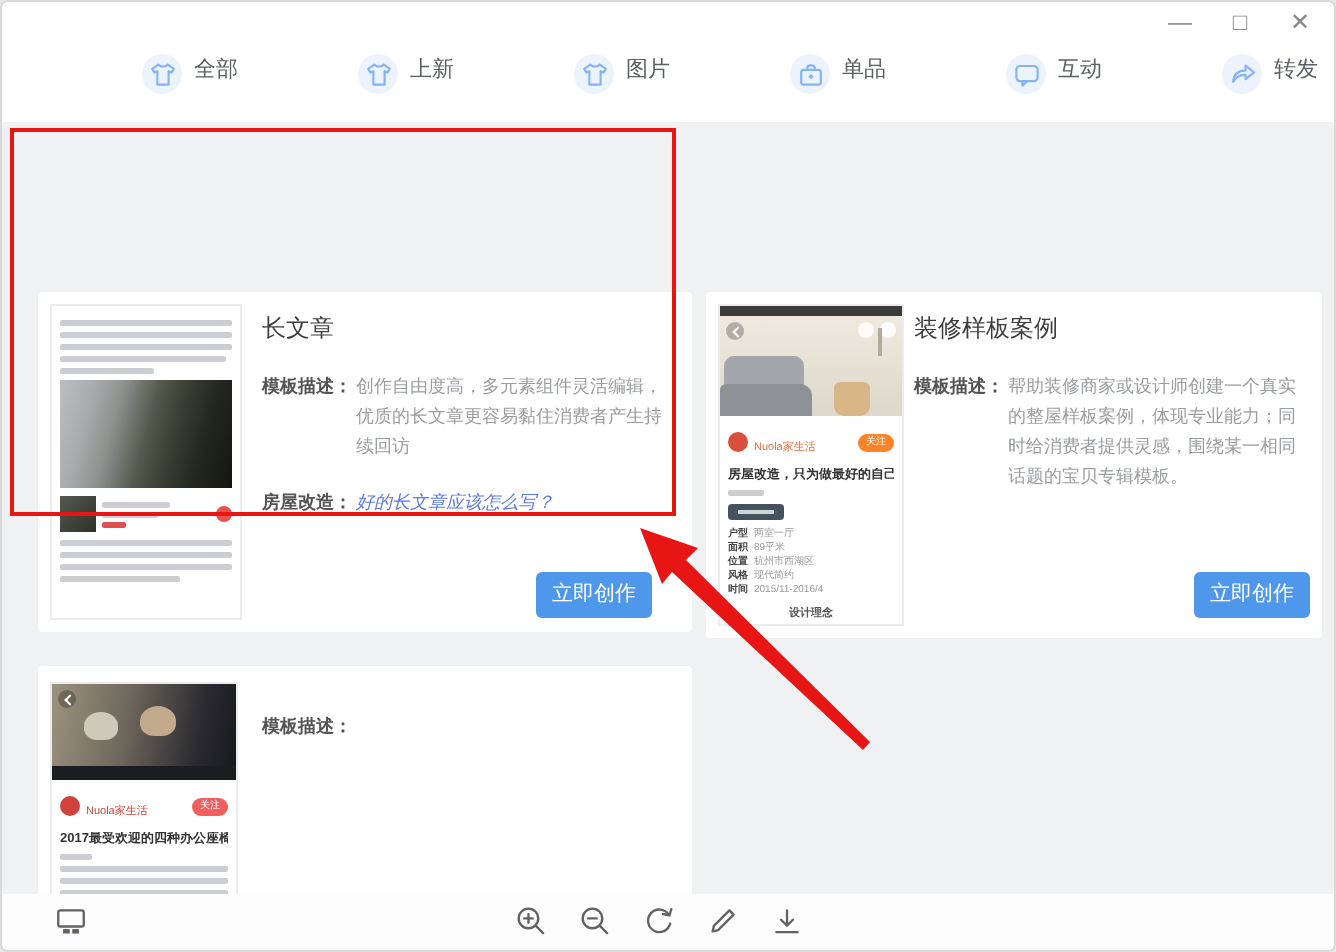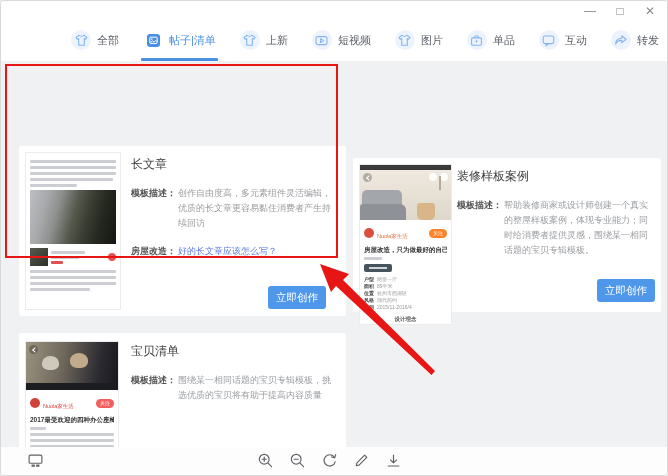--- a/index.html
+++ b/index.html
@@ -6,42 +6,42 @@
   *{box-sizing:border-box;}
   body{font-family:"Liberation Sans","DejaVu Sans",sans-serif;}
   .page{position:relative;width:668px;height:476px;background:#fff;border:1px solid #d9d9d9;
         border-radius:4px;overflow:hidden;margin:0 auto;}
   
   .topbar{position:absolute;left:0;top:0;right:0;height:60px;background:#fff;}
   .win-controls{position:absolute;top:2px;right:10px;display:flex;gap:16px;color:#8a8a8a;
         font-size:12px;line-height:16px;}
   .win-controls span{cursor:default;width:14px;text-align:center;}
   .tabs{position:absolute;left:70px;right:8px;top:26px;display:flex;justify-content:space-between;align-items:center;}
-  .tab{position:relative;display:flex;align-items:center;gap:6px;height:26px;cursor:pointer;}
+  .tab{position:relative;display:flex;align-items:flex-start;gap:6px;height:26px;cursor:pointer;}
   .tab-label{font-size:11px;color:#5a5f66;white-space:nowrap;}
   .tab.active .tab-label{color:#4a90e2;}
   .tab.active::after{content:"";position:absolute;left:-2px;right:-2px;bottom:-8px;height:3px;background:#4a90e2;border-radius:1px;}
   .tab-ico{width:20px;height:20px;border-radius:50%;background:rgba(97,160,240,.12);
         display:flex;align-items:center;justify-content:center;flex:0 0 auto;}
   .tab-ico.plain{background:transparent;}
   .tab-ico svg{display:block;}
   
   .content{position:absolute;left:0;top:60px;right:0;bottom:28px;background:#f0f1f2;}
   .card{position:absolute;background:#fff;border-radius:2px;}
   .card1{left:18px;top:85px;width:327px;height:170px;}
-  .card2{left:352px;top:85px;width:308px;height:154px;margin-top:12px;}
+  .card2{left:352px;top:85px;width:308px;height:173px;}
   .card3{left:18px;top:272px;width:327px;height:176px;}
   .card-title{font-size:12px;color:#3d3d3d;margin:0 0 0 0;font-weight:400;}
   .card-body{position:absolute;top:10px;right:8px;}
   .card1 .card-body{left:112px;}
   .card2 .card-body{left:104px;}
   .card3 .card-body{left:112px;}
   .row{position:relative;padding-left:47px;font-size:9px;line-height:15px;color:#9a9da1;margin-top:13px;}
   .row-label{position:absolute;left:0;top:0;color:#545454;font-weight:bold;}
-  .row a{color:#5b79e3;text-decoration:none;cursor:pointer;}
+  .row a{color:#5b79e3;text-decoration:none;cursor:pointer;font-style:italic;}
   .create-btn{position:absolute;width:58px;height:23px;background:#4f97ea;color:#fff;border:none;
         border-radius:3px;font-size:10.5px;line-height:23px;text-align:center;cursor:pointer;
         font-family:inherit;padding:0;}
   
   .preview{position:absolute;background:#fff;border:1px solid #ececec;overflow:hidden;}
   .pv1{left:6px;top:6px;width:96px;height:158px;padding:4px;}
   .pv2{left:6px;top:6px;width:93px;height:161px;}
   .pv3{left:6px;top:8px;width:94px;height:152px;}
   .tline{height:3px;background:#ccced3;border-radius:1px;margin:3px 0;}
   .photo1{width:100%;height:54px;margin:3px 0;background:
@@ -116,50 +116,30 @@
 
       <div class="tab">
         <span class="tab-ico">
           <svg width="15" height="15" viewBox="0 0 15 15" fill="none" stroke="#85b4f2" stroke-width="1.1" stroke-linejoin="round">
             <path d="M5.1 2.3 L2.1 4.4 3.3 6.3 4.7 5.6 V12.3 H10.3 V5.6 L11.7 6.3 12.9 4.4 9.9 2.3 Q7.5 4.3 5.1 2.3 Z"></path>
             </svg>
         </span>
         <span class="tab-label">全部</span>
       </div>
 
-      <div class="tab active">
-        <span class="tab-ico plain">
-          <svg width="15" height="15" viewBox="0 0 15 15">
-            <rect x="1" y="1" width="13" height="13" rx="3" fill="#4a90e2"></rect>
-            <rect x="3.8" y="4.2" width="7.4" height="6.2" rx="0.8" fill="none" stroke="#fff" stroke-width="1"></rect>
-            <circle cx="5.8" cy="6.2" r="0.7" fill="#fff"></circle>
-            <path d="M4.4 9.6 L6.6 7.8 8 9 9.8 7.4 11 8.8" stroke="#fff" stroke-width="0.9" fill="none"></path>
-            </svg>
-        </span>
-        <span class="tab-label">帖子|清单</span>
-      </div>
 
       <div class="tab">
         <span class="tab-ico">
           <svg width="15" height="15" viewBox="0 0 15 15" fill="none" stroke="#85b4f2" stroke-width="1.1" stroke-linejoin="round">
             <path d="M5.1 2.3 L2.1 4.4 3.3 6.3 4.7 5.6 V12.3 H10.3 V5.6 L11.7 6.3 12.9 4.4 9.9 2.3 Q7.5 4.3 5.1 2.3 Z"></path>
             </svg>
         </span>
         <span class="tab-label">上新</span>
       </div>
 
-      <div class="tab">
-        <span class="tab-ico">
-          <svg width="15" height="15" viewBox="0 0 15 15" fill="none" stroke="#85b4f2" stroke-width="1.1" stroke-linejoin="round">
-            <rect x="2" y="3.6" width="11" height="8" rx="1.8"></rect>
-            <path d="M6.6 5.7 L9.6 7.6 6.6 9.5 Z"></path>
-            </svg>
-        </span>
-        <span class="tab-label">短视频</span>
-      </div>
 
       <div class="tab">
         <span class="tab-ico">
           <svg width="15" height="15" viewBox="0 0 15 15" fill="none" stroke="#85b4f2" stroke-width="1.1" stroke-linejoin="round">
             <path d="M5.1 2.3 L2.1 4.4 3.3 6.3 4.7 5.6 V12.3 H10.3 V5.6 L11.7 6.3 12.9 4.4 9.9 2.3 Q7.5 4.3 5.1 2.3 Z"></path>
             </svg>
         </span>
         <span class="tab-label">图片</span>
       </div>
 
@@ -319,24 +299,22 @@
             <div class="tile">
               <svg width="36" height="40" viewBox="0 0 40 44">
                 <path d="M14 4 Q27 1.5 27.5 10 Q28 18 24 23 Q18.5 26.5 14.5 23 Q9.5 14 14 4 Z" fill="#2e9aa3"></path>
                 <path d="M17 25 L8 42 M18.5 25 L15.5 42 M22 25 L25 42 M23.5 25 L32 42" stroke="#9aa0a6" stroke-width="1.3" stroke-linecap="round"></path>
               </svg>
             </div>
           </div>
         </div>
       </div>
       <div class="card-body">
-        <h3 class="card-title">宝贝清单</h3>
         <div class="row">
           <span class="row-label">模板描述：</span>
-          <span>围绕某一相同话题的宝贝专辑模板，挑选优质的宝贝将有助于提高内容质量</span>
         </div>
       </div>
       <button class="create-btn" style="right:21px;bottom:13px;">立即创作</button>
     </div>
 
   </div>
 
   <div class="anno-rect"></div>
   <svg class="anno-arrow" width="668" height="476" viewBox="0 0 668 476">
     <polygon points="319,263 348,273 342,279 434,370 430.5,374 335,285 330,291" fill="#e81515"></polygon>

